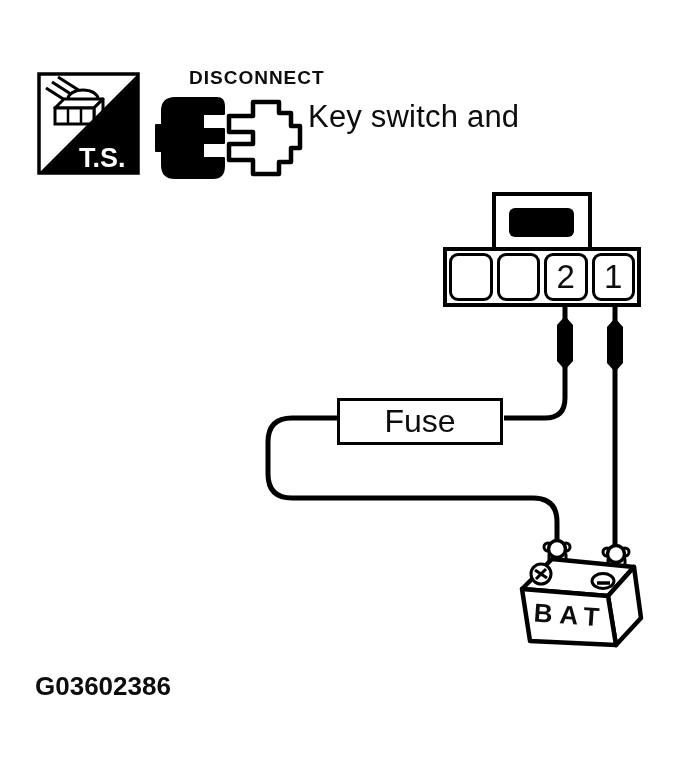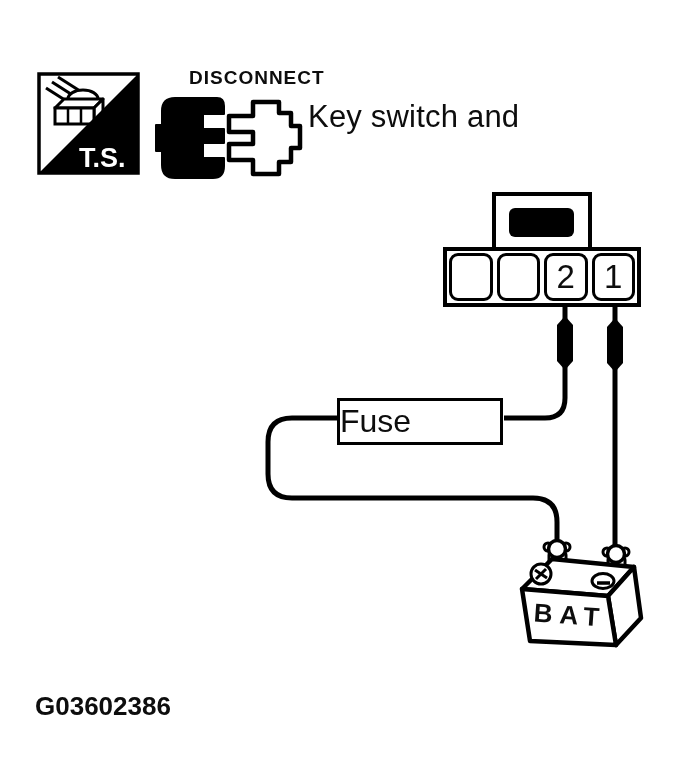--- a/index.html
+++ b/index.html
@@ -13,27 +13,27 @@
   
   .disconnect-label{left:158px;top:67px;font-size:19px;font-weight:700;letter-spacing:1px;color:#0d0d0d;margin-left:31px;}
 
   
   .conn-top{left:492px;top:192px;width:100px;height:59px;border:4px solid #000;box-sizing:border-box;background:#fff;}
   .conn-top-bar{position:absolute;left:13px;top:12px;width:65px;height:29px;background:#000;border-radius:6px;}
   .conn-row{left:443px;top:247px;width:198px;height:60px;border:4px solid #000;box-sizing:border-box;background:#fff;display:flex;gap:4px;padding:2px;}
   .conn-cell{flex:1;border:3px solid #000;border-radius:9px;display:flex;align-items:center;justify-content:center;font-size:33px;color:#0d0d0d;box-sizing:border-box;background:#fff;}
 
   
-  .fuse-box{left:337px;top:398px;width:166px;height:47px;border:3.5px solid #000;box-sizing:border-box;background:#fff;display:flex;align-items:center;font-size:32px;color:#0d0d0d;}
+  .fuse-box{left:337px;top:398px;width:166px;height:47px;border:3.5px solid #000;box-sizing:border-box;background:#fff;display:flex;align-items:center;justify-content:center;font-size:32px;color:#0d0d0d;}
 
   
   .bat-label{left:530px;top:600px;width:80px;text-align:center;font-size:26px;font-weight:700;letter-spacing:7px;transform:rotate(4deg);color:#0d0d0d;}
 
   
-  .figure-id{left:35px;top:671px;font-size:26px;font-weight:700;color:#0d0d0d;margin-top:20px;}
+  .figure-id{left:35px;top:671px;font-size:26px;font-weight:700;color:#0d0d0d;}
 </style>
 </head>
 <body>
 
 <div class="stage">
 
   <svg class="abs" style="left:37px;top:72px;" width="103" height="103" viewBox="0 0 103 103">
     <rect x="2" y="2" width="99" height="99" fill="#fff" stroke="#000" stroke-width="3.5"></rect>
 
     <g stroke="#000" stroke-width="3">

